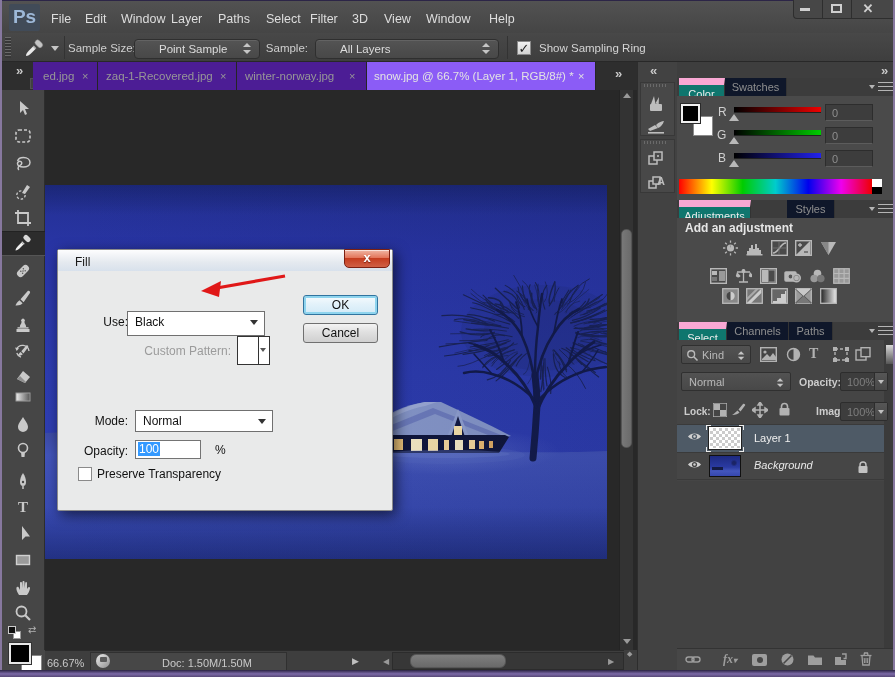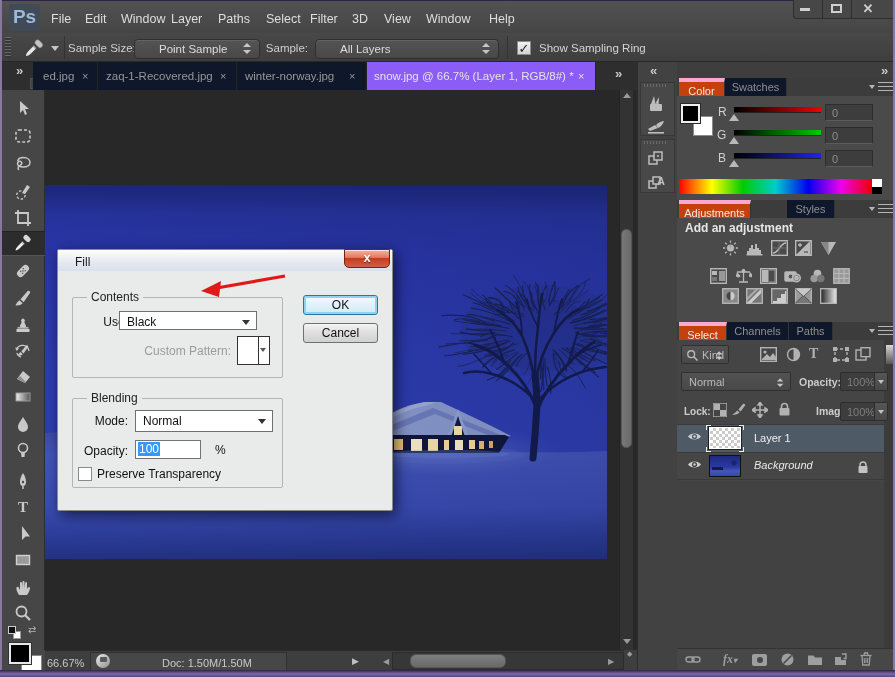--- a/index.html
+++ b/index.html
@@ -71,21 +71,21 @@
 <div class="ab tab" style="left:237px;width:130px;">
     <span class="tl" style="left:8px">winter-norway.jpg</span>
     <span class="tx" style="left:112px">×</span>
   </div>
 <div class="ab tab atab" style="left:367px;width:229px;">
     <span class="tl" style="left:7px">snow.jpg @ 66.7% (Layer 1, RGB/8#) *</span>
     <span class="tx" style="left:211px">×</span>
   </div>
 <div class="ab" style="left:615px;top:66px;color:#c9c9c9;font-size:13px;font-weight:bold">»</div>
 <style>
-.tab{top:62px;height:28px;background:#0f172a;border-right:1px solid #252525;color:#979797;font-size:11.5px}
+.tab{top:62px;height:28px;background:#4c1d95;border-right:1px solid #252525;color:#979797;font-size:11.5px}
 .tab .tl{position:absolute;top:8px;white-space:nowrap}
 .tab .tx{position:absolute;top:8px;font-size:11px}
 .atab{background:#8b5cf6;color:#e3e3e3}
 </style>
 
 <div class="ab" id="toolbox" style="left:0;top:90px;width:45px;height:560px;background:#464646;border-right:1px solid #2d2d2d"></div>
 <div class="ab" style="left:2px;top:231px;width:43px;height:25px;background:#2c2c2c;border-top:1px solid #222;border-bottom:1px solid #555"></div>
 <div id="tools">
 <svg class="tool" style="top:99px" viewBox="0 0 20 20">
       <path d="M7 2 L7 14 L10 11 L12 16 L14 15 L12 10 L16 10 Z" fill="#c9c9c9"></path>
@@ -639,21 +639,21 @@
 <style>.ai{position:absolute;width:17px;height:16px}</style>
 
 <div class="ab" style="left:677px;top:322px;width:216px;height:18px;background:#3c3c3c"></div>
 <div class="ab ptab on" style="left:679px;top:322px;width:48px">Select</div>
 <div class="ab ptab" style="left:727px;top:322px;width:62px">Channels</div>
 <div class="ab ptab" style="left:789px;top:322px;width:44px">Paths</div>
 <div class="ab pmenu" style="left:878px;top:326px"></div>
 <div class="ab" style="left:677px;top:340px;width:216px;height:332px;background:#454545"></div>
 <div class="ab" style="left:884px;top:340px;width:9px;height:308px;background:#3b3b3b"></div>
 
-<div class="ab pdd" style="left:681px;top:345px;width:48px;height:19px">
+<div class="ab pdd" style="left:681px;top:345px;width:70px;height:19px">
       <span style="position:absolute;left:20px;top:3px">Kind</span>
       <span class="uda" style="right:4px;top:1px;transform:scale(.8)">
         <i class="u"></i>
         <i class="d"></i>
       </span>
 <svg class="ab" style="left:4px;top:3px" width="13" height="13" viewBox="0 0 13 13">
         <circle cx="5.2" cy="5.2" r="3.4" fill="none" stroke="#b9b9b9" stroke-width="1.4"></circle>
         <path d="M8 8 L11.5 11.5" stroke="#b9b9b9" stroke-width="1.6"></path>
       </svg>
     </div>
@@ -781,52 +781,46 @@
       <g fill="none" stroke="#9e9e9e" stroke-width="1.3">
         <path d="M2 4 L2.8 13 L9.2 13 L10 4"></path>
         <path d="M0.5 3.5 L11.5 3.5"></path>
         <path d="M4 3 L4.5 1 L7.5 1 L8 3"></path>
         <path d="M4.2 6 L4.5 11 M6 6 L6 11 M7.8 6 L7.5 11" stroke-width="1"></path>
       </g>
     </svg>
 </div>
 <style>
 .ptab{height:18px;font-size:11px;color:#8f8f8f;text-align:center;line-height:18px;background:#0f172a;border-right:1px solid #333}
-.ptab.on{background:#c2410c;color:#ececec;border-top:4px solid #f9a8d4}
+.ptab.on{background:#0f766e;color:#ececec;border-top:7px solid #f9a8d4}
 .pmenu{width:15px;height:10px;background:repeating-linear-gradient(#b5b5b5 0 1.5px,transparent 1.5px 4px);}
 .pmenu:before{content:"";position:absolute;left:-9px;top:3px;border-left:3.5px solid transparent;border-right:3.5px solid transparent;border-top:4.5px solid #b5b5b5}
 .sth{width:0;height:0;border-left:5px solid transparent;border-right:5px solid transparent;border-bottom:7px solid #b9b9b9}
 .vbox{width:48px;height:17px;background:#3d3d3d;border:1px solid #2d2d2d;border-bottom-color:#5c5c5c;color:#8e8e8e;font-size:11px;padding:2px 0 0 6px}
 .pdd{background:linear-gradient(#525252,#484848);border:1px solid #303030;border-radius:2px;color:#b9b9b9;font-size:11px}
 .pcombo{background:#3d3d3d;border:1px solid #2d2d2d;font-size:11px;border-radius:2px}
 .pdar{position:absolute;right:0;top:0;width:13px;height:17px;background:linear-gradient(#565656,#484848);border-left:1px solid #2d2d2d}
 .pdar:after{content:"";position:absolute;left:3px;top:7px;border-left:3.5px solid transparent;border-right:3.5px solid transparent;border-top:4px solid #c0c0c0}
 </style>
 
 <div class="ab" id="dialog" style="left:57px;top:249px;width:336px;height:262px;z-index:50;background:#e9eaea;border:1px solid #8b8b8b;border-radius:2px;box-shadow:3px 4px 14px rgba(0,0,0,.6);font-size:12px;color:#111">
   <div class="ab" style="left:0;top:0;width:334px;height:21px;background:linear-gradient(#fdfdfe,#e4e9ef 60%,#d8e1ec)"></div>
   <div class="ab" style="left:17px;top:5px;font-size:12px;color:#1a1a1a">Fill</div>
   <div class="ab" style="left:286px;top:-1px;width:46px;height:19px;background:linear-gradient(#f0b6a5,#e3765b 45%,#c53d20 50%,#d06045);border:1px solid #7c2012;border-radius:0 0 5px 5px;box-shadow:inset 0 1px 0 rgba(255,255,255,.6);color:#fff;font-size:13px;font-weight:bold;text-align:center;line-height:16px;text-shadow:0 1px 1px #7c2012">x</div>
 
-  <fieldset class="grp" style="left:14px;top:40px;width:211px;height:88px">
-      <legend>Contents</legend>
-    </fieldset>
   <div class="ab" style="left:43px;top:65px;width:27px;text-align:right">Use:</div>
-  <div class="ab combo" style="left:61px;top:61px;width:138px;height:19px">
+  <div class="ab combo" style="left:69px;top:61px;width:138px;height:25px">
       <span style="position:absolute;left:7px;top:3px">Black</span>
       <span class="car"></span>
     </div>
   <div class="ab" style="left:50px;top:94px;width:123px;text-align:right;color:#9b9b9b">Custom Pattern:</div>
   <div class="ab" style="left:179px;top:86px;width:33px;height:29px;background:#fff;border:1px solid #333"></div>
   <div class="ab" style="left:200px;top:86px;width:1px;height:29px;background:#333"></div>
   <div class="ab" style="left:202px;top:98px;width:0;height:0;border-left:3px solid transparent;border-right:3px solid transparent;border-top:4px solid #555"></div>
 
-  <fieldset class="grp" style="left:14px;top:141px;width:211px;height:97px">
-      <legend>Blending</legend>
-    </fieldset>
   <div class="ab" style="left:33px;top:164px;width:37px;text-align:right">Mode:</div>
   <div class="ab combo" style="left:77px;top:160px;width:138px;height:22px">
       <span style="position:absolute;left:7px;top:3px">Normal</span>
       <span class="car"></span>
     </div>
   <div class="ab" style="left:22px;top:194px;width:48px;text-align:right">Opacity:</div>
   <div class="ab" style="left:77px;top:190px;width:66px;height:19px;background:#fff;border:1px solid #747474">
       <span style="position:absolute;left:2px;top:1px;background:#3399ff;color:#fff;padding:0 1px">100</span>
     </div>
   <div class="ab" style="left:157px;top:193px">%</div>

